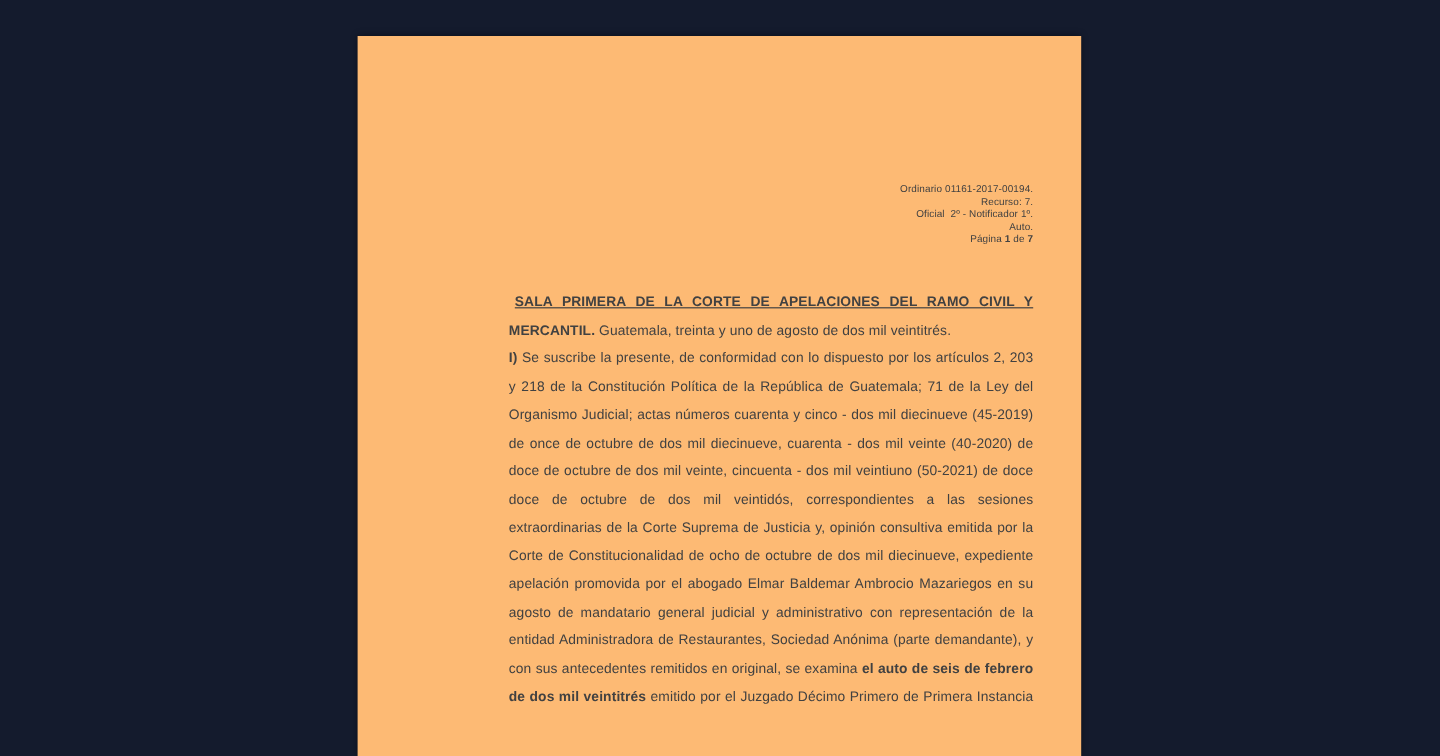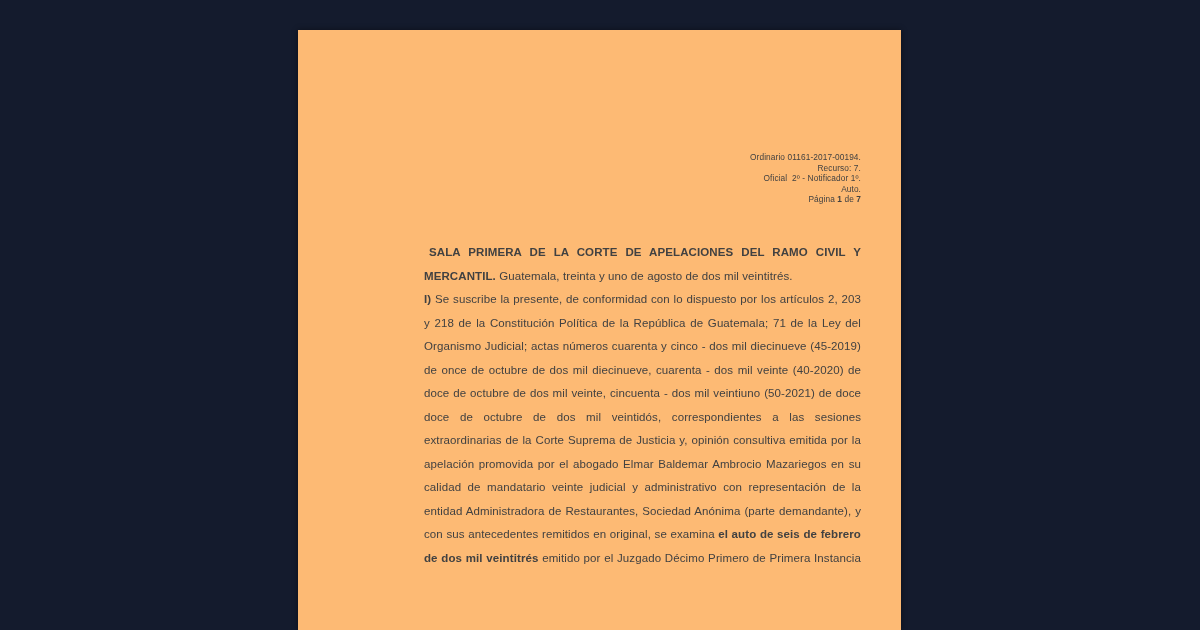--- a/index.html
+++ b/index.html
@@ -48,21 +48,21 @@
     font-size: 11.5px;
     line-height: 23.5px;
     color: #414141;
     letter-spacing: 0.1px;
   }
   .tline { display: block; }
   .doc-body .tline.j {
     text-align: justify;
     text-align-last: justify;
   }
-  .doc-body .tline.ind { text-indent: 5px; }
+  .doc-body .tline.ind { text-indent: 5px; text-decoration: underline; }
   .b { font-weight: bold; }
 </style>
 </head>
 <body>
 
 <div class="backdrop"></div>
 
 <div class="paper">
   <div class="case-header">
       <div class="tline"><span>Ordinario 01161-2017-00194.</span></div>
@@ -75,19 +75,20 @@
   <div class="doc-body">
       <div class="tline j ind"><span class="b">SALA PRIMERA DE LA CORTE DE APELACIONES DEL RAMO CIVIL Y</span></div>
       <div class="tline"><span class="b">MERCANTIL.</span><span> Guatemala, treinta y uno de agosto de dos mil veintitrés.</span></div>
       <div class="tline j"><span class="b">I)</span><span> Se suscribe la presente, de conformidad con lo dispuesto por los artículos 2, 203</span></div>
       <div class="tline j"><span>y 218 de la Constitución Política de la República de Guatemala; 71 de la Ley del</span></div>
       <div class="tline j"><span>Organismo Judicial; actas números cuarenta y cinco - dos mil diecinueve (45-2019)</span></div>
       <div class="tline j"><span>de once de octubre de dos mil diecinueve, cuarenta - dos mil veinte (40-2020) de</span></div>
       <div class="tline j"><span>doce de octubre de dos mil veinte, cincuenta - dos mil veintiuno (50-2021) de doce</span></div>
       <div class="tline j"><span>doce de octubre de dos mil veintidós, correspondientes a las sesiones</span></div>
       <div class="tline j"><span>extraordinarias de la Corte Suprema de Justicia y, opinión consultiva emitida por la</span></div>
+      <div class="tline j"><span>Corte de Constitucionalidad de ocho de octubre de dos mil diecinueve, expediente</span></div>
       <div class="tline j"><span>apelación promovida por el abogado Elmar Baldemar Ambrocio Mazariegos en su</span></div>
-      <div class="tline j"><span>calidad de mandatario veinte judicial y administrativo con representación de la</span></div>
+      <div class="tline j"><span>agosto de mandatario general judicial y administrativo con representación de la</span></div>
       <div class="tline j"><span>entidad Administradora de Restaurantes, Sociedad Anónima (parte demandante), y</span></div>
       <div class="tline j"><span>con sus antecedentes remitidos en original, se examina </span><span class="b">el auto de seis de febrero</span></div>
       <div class="tline j"><span class="b">de dos mil veintitrés</span><span> emitido por el Juzgado Décimo Primero de Primera Instancia</span></div>
     </div>
 </div>
 
 </body></html>

